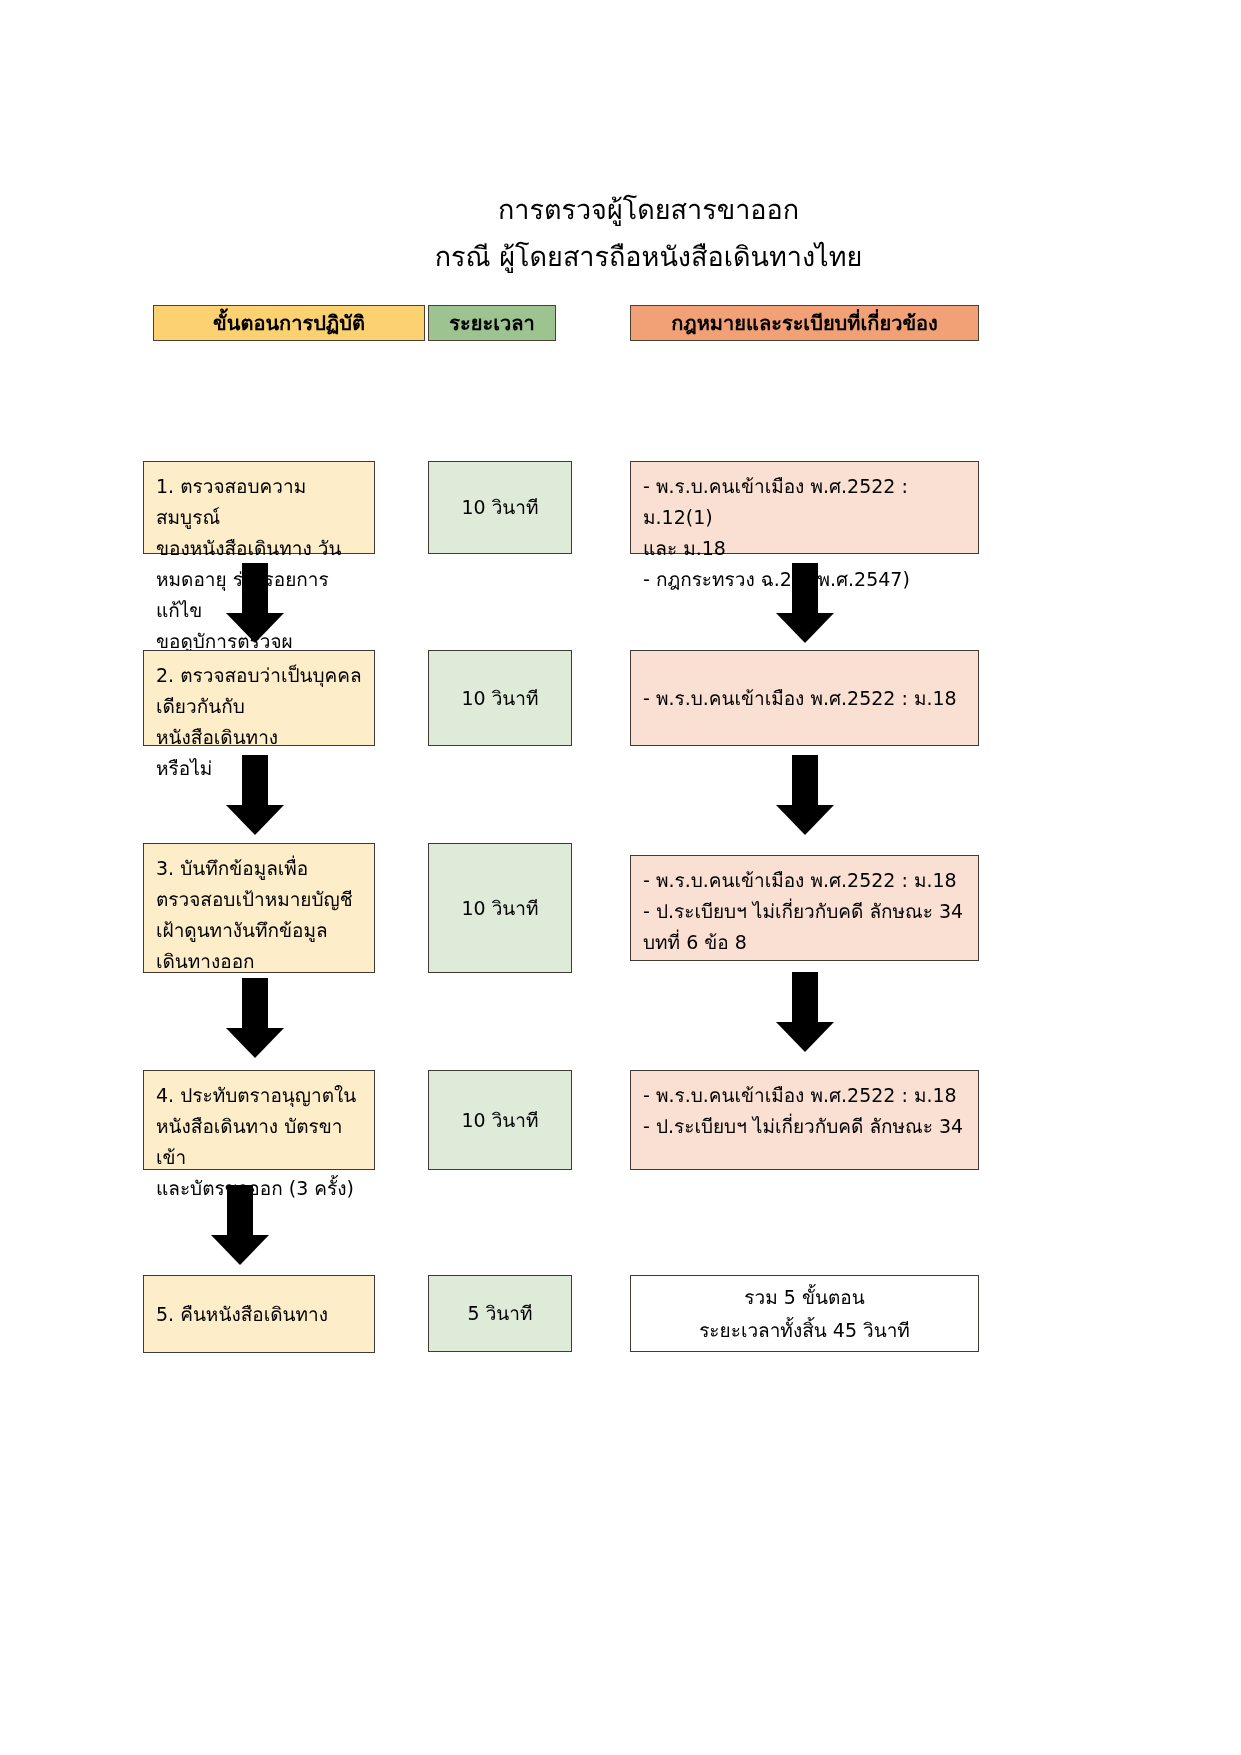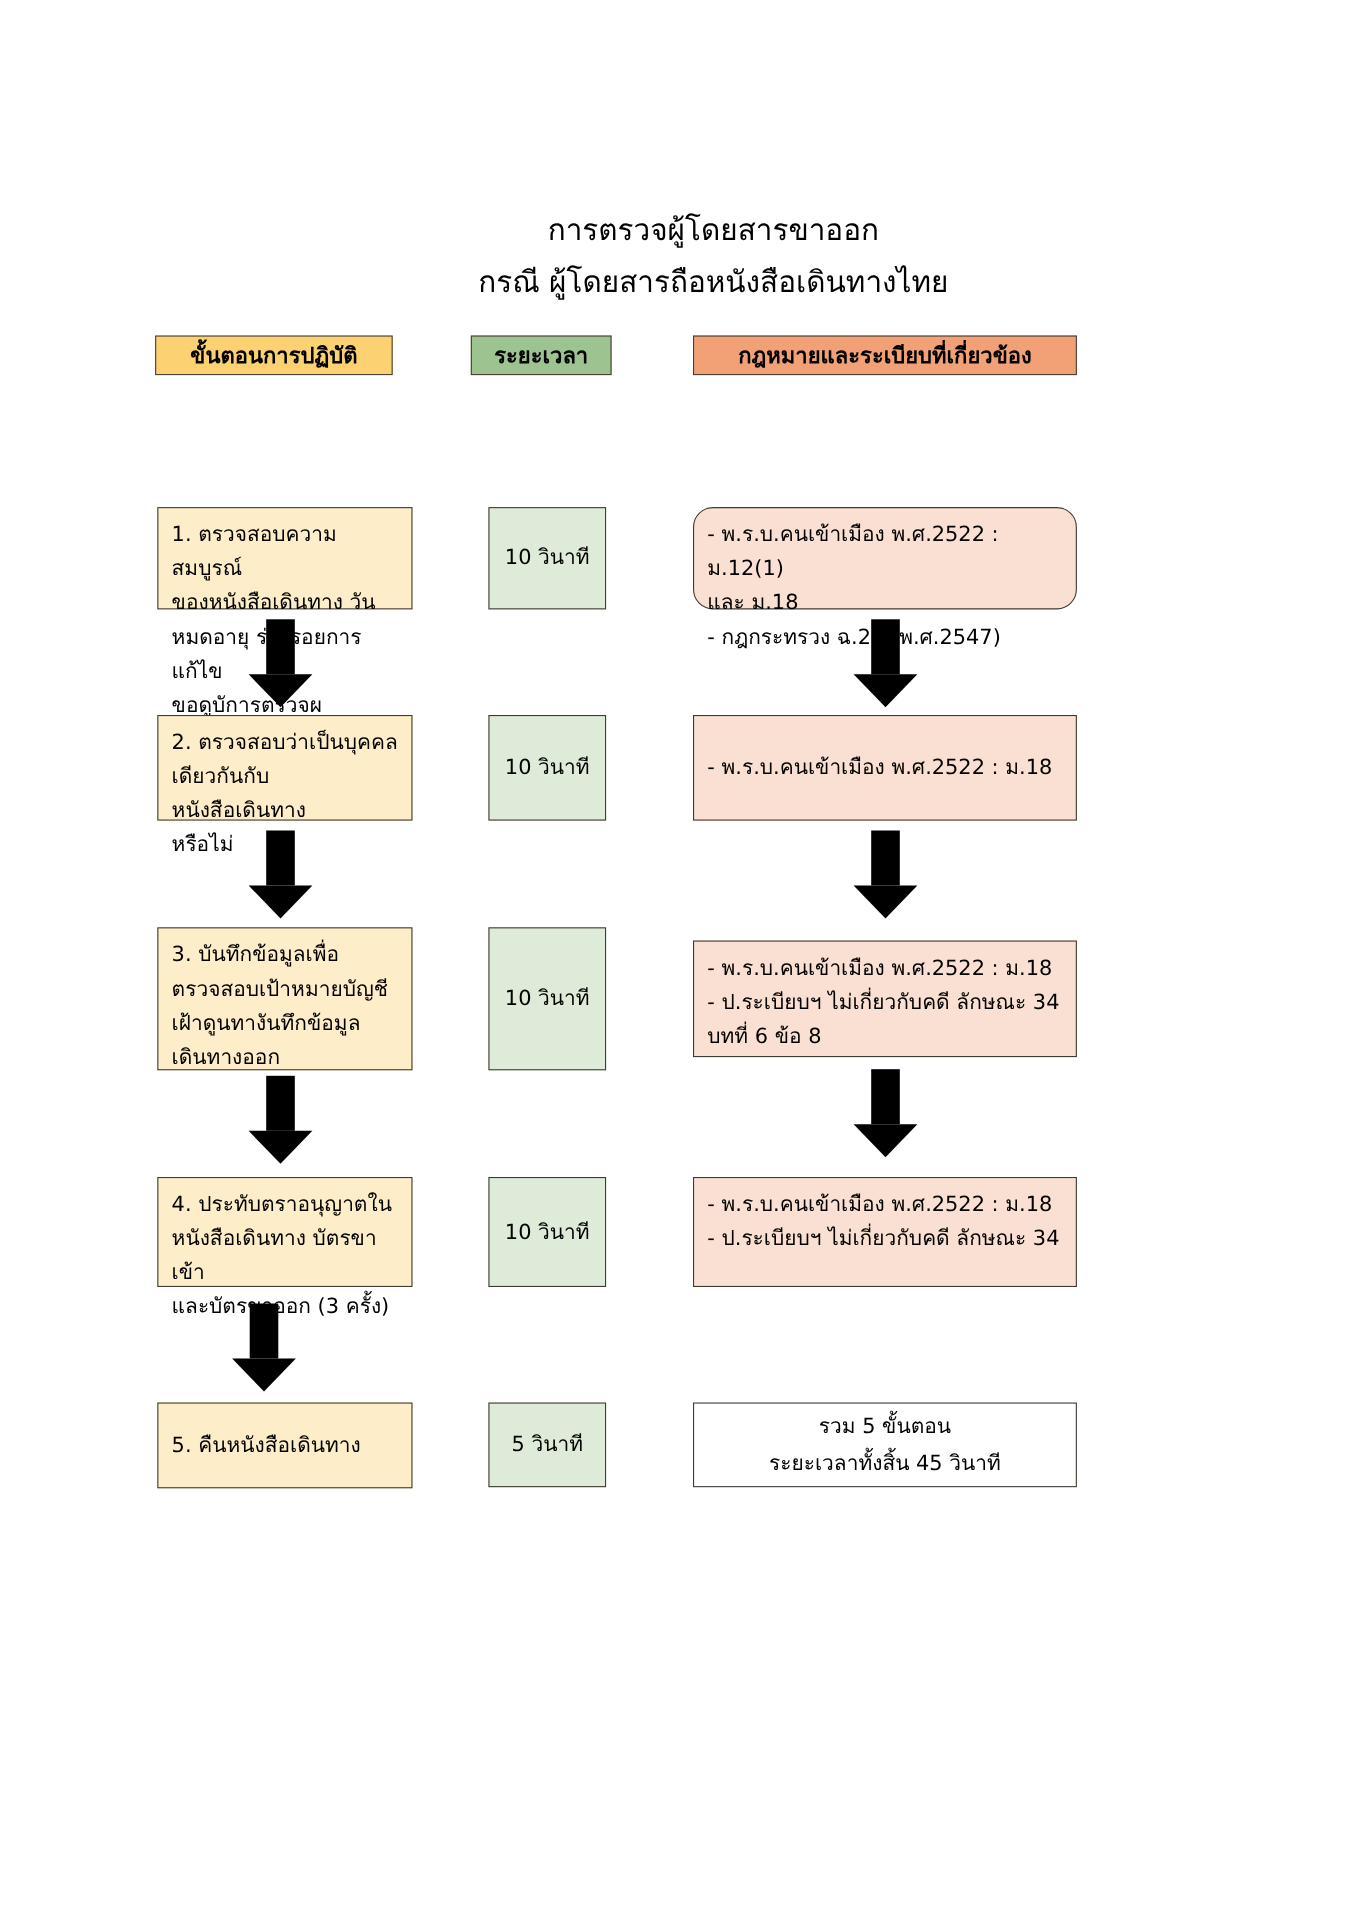--- a/index.html
+++ b/index.html
@@ -55,22 +55,22 @@
     border: 1px solid #4a4034;
     height: 36px;
     display: flex;
     align-items: center;
     justify-content: center;
     font-size: 20px;
     font-weight: 700;
     white-space: nowrap;
   }
   .col-header.steps {
-    left: 141px;
-    width: 216px;
+    left: 153px;
+    width: 272px;
     background: #fbd171;
   }
   .col-header.time {
     left: 428px;
     width: 128px;
     background: #9dc391;
   }
   .col-header.law {
     left: 630px;
     width: 349px;
@@ -87,27 +87,26 @@
     line-height: 31px;
   }
   .box.step {
     left: 143px;
     width: 232px;
     background: #fdeec9;
     text-align: left;
   }
   .box.time {
     left: 428px;
-    width: 107px;
+    width: 144px;
     background: #dfebd9;
     display: flex;
     align-items: center;
     justify-content: center;
     text-align: center;
-    margin-left: 16px;
   }
   .box.law {
     left: 630px;
     width: 349px;
     background: #fae0d2;
     text-align: left;
   }
   .box.summary {
     left: 630px;
     width: 349px;
@@ -163,21 +162,21 @@
     <div class="col-header law">กฎหมายและระเบียบที่เกี่ยวข้อง</div>
   </div>
 
   <div class="box step" style="top:461px; height:93px;">
     <span class="box-line">1. ตรวจสอบความสมบูรณ์</span>
     <span class="box-line">ของหนังสือเดินทาง วัน</span>
     <span class="box-line">หมดอายุ ร่องรอยการแก้ไข</span>
     <span class="box-line">ขอดูบัการตรวจผ</span>
   </div>
   <div class="box time" style="top:461px; height:93px;">10 วินาที</div>
-  <div class="box law" style="top:461px; height:93px;border-radius:18px;">
+  <div class="box law" style="top:461px; height:93px;">
     <span class="box-line">- พ.ร.บ.คนเข้าเมือง พ.ศ.2522 : ม.12(1)</span>
     <span class="box-line">และ ม.18</span>
     <span class="box-line">- กฎกระทรวง ฉ.28 (พ.ศ.2547)</span>
   </div>
 
   <div class="arrow" style="left:226px; top:563px; height:80px;">
     <div class="shaft" style="height:50px;"></div>
     <div class="head" style="top:50px;"></div>
   </div>
   <div class="arrow" style="left:776px; top:563px; height:80px;">

